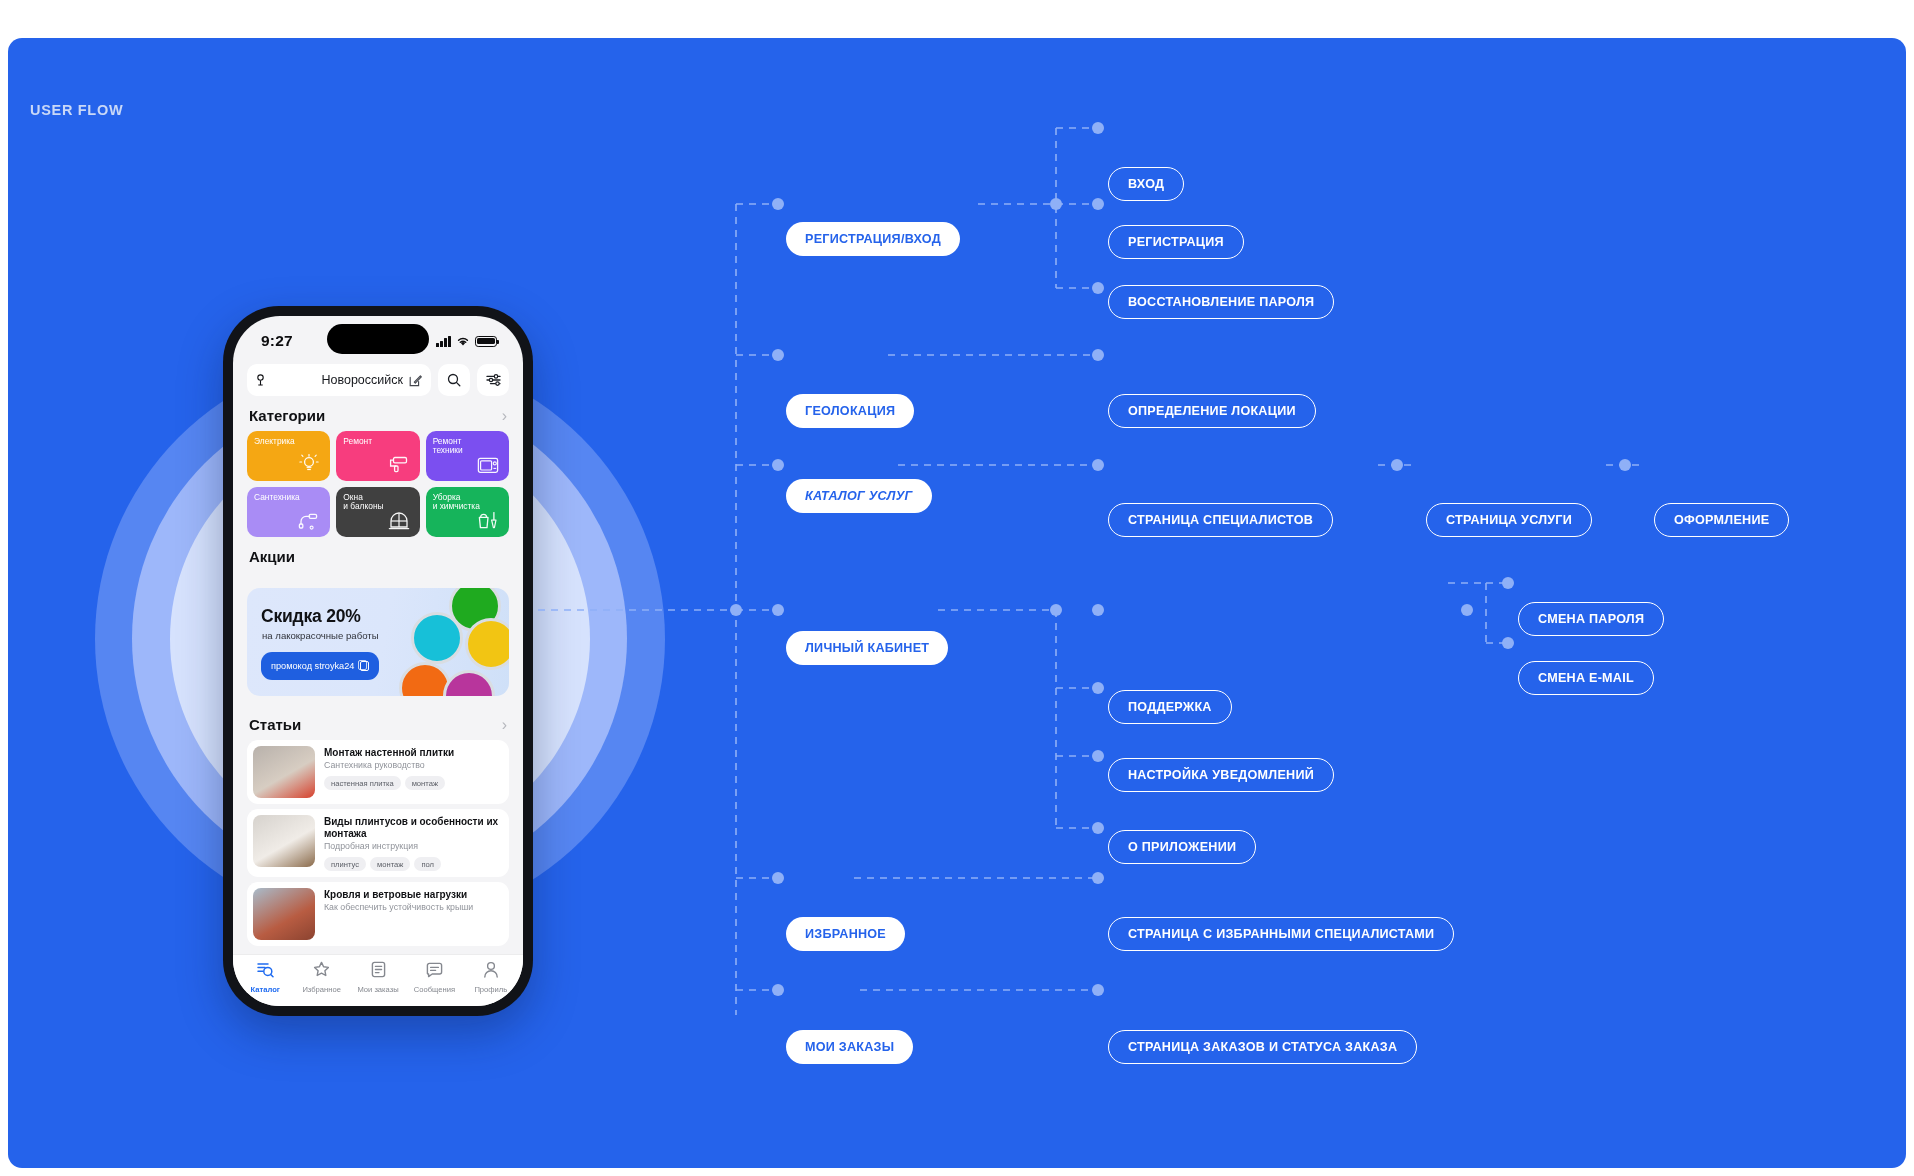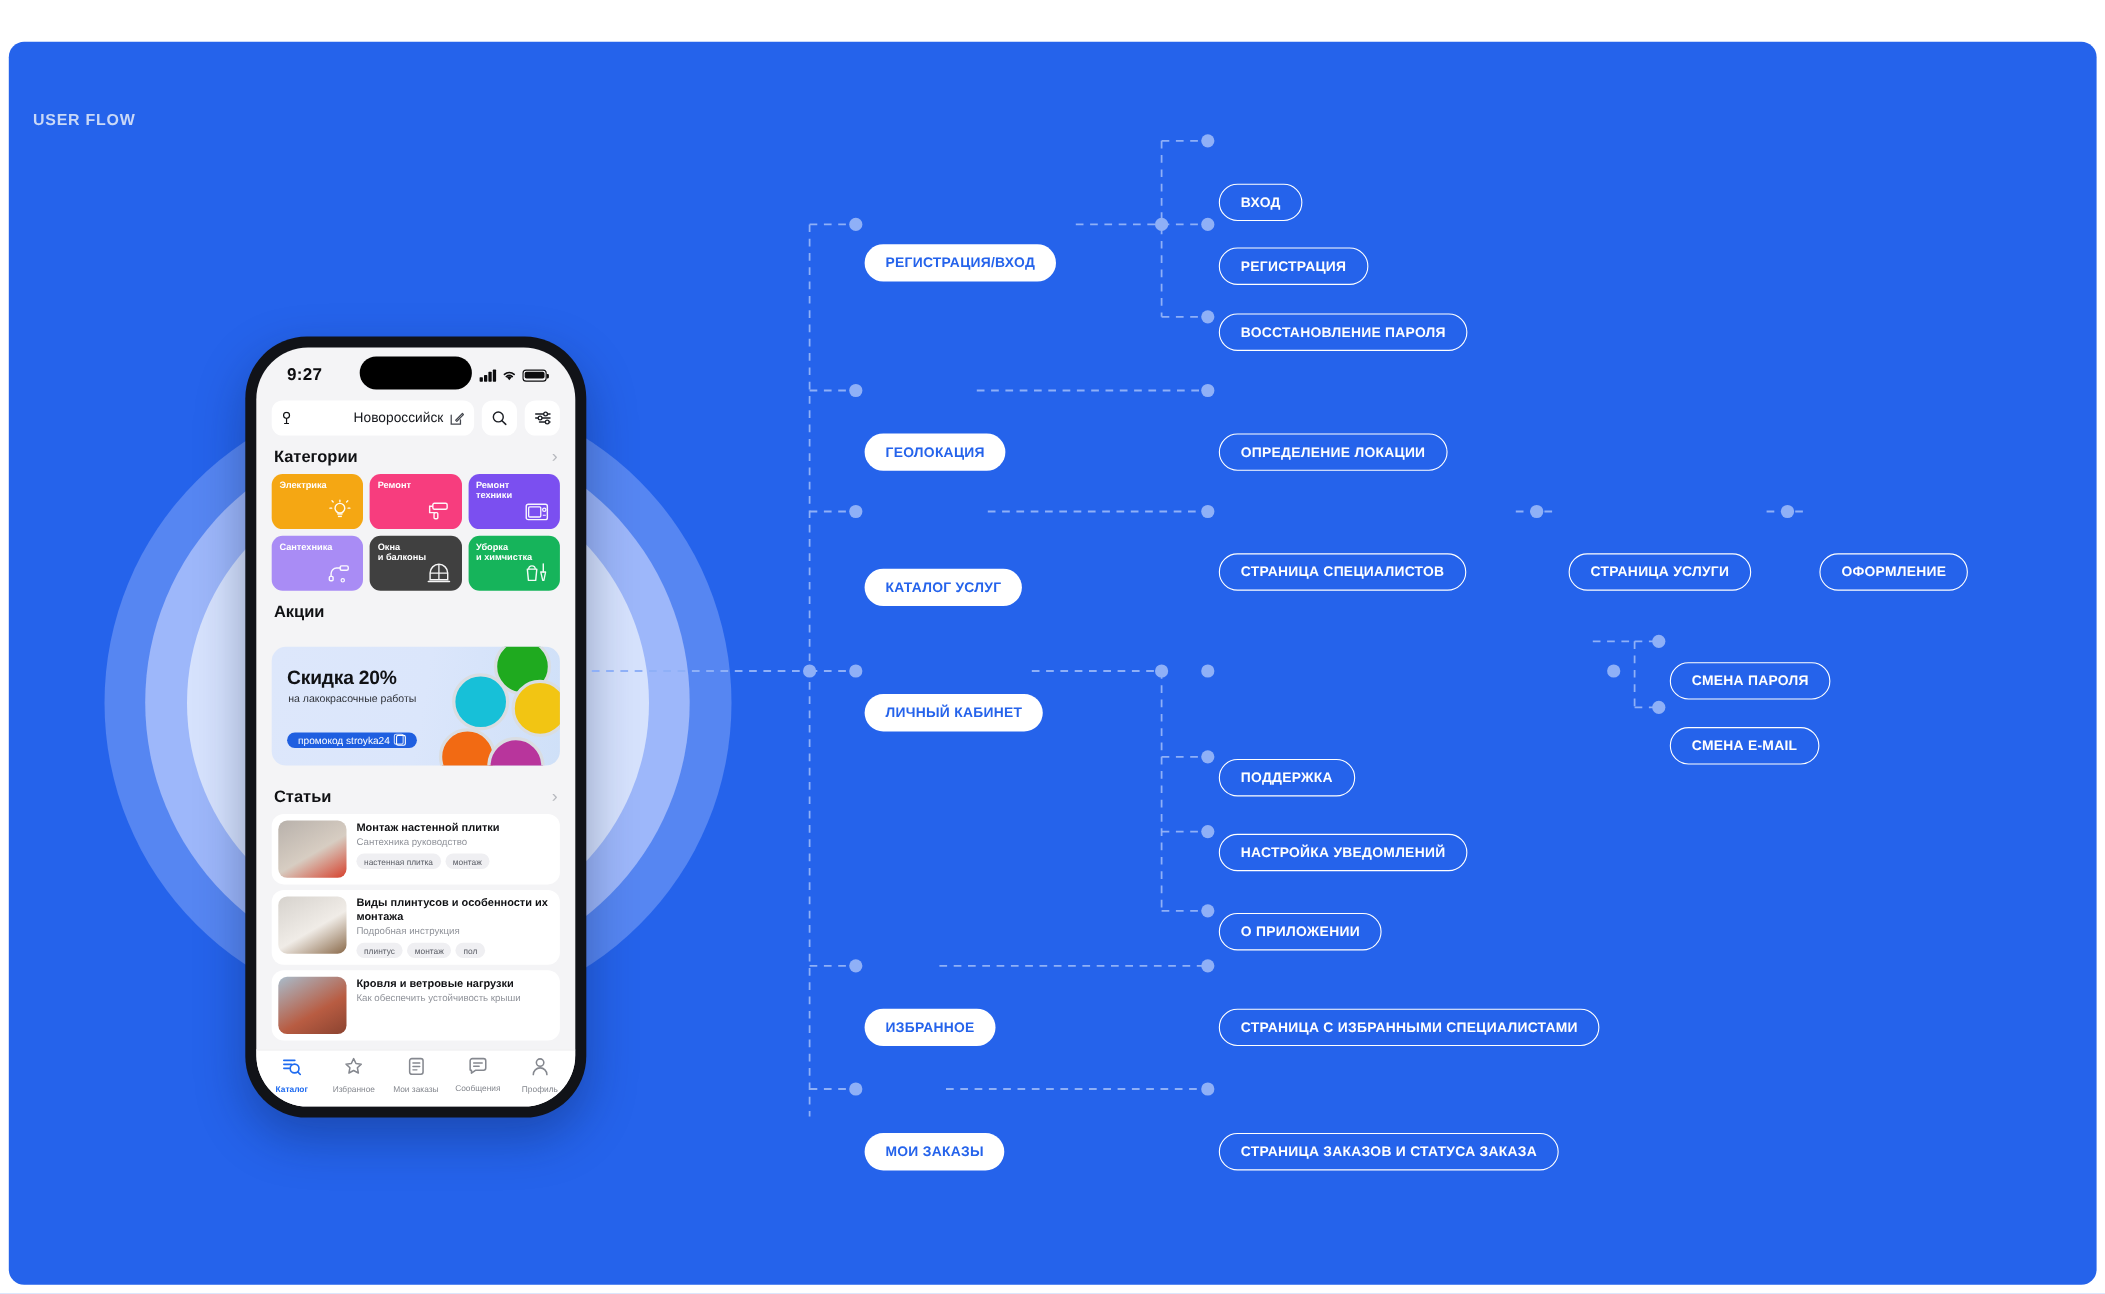--- a/index.html
+++ b/index.html
@@ -61,32 +61,32 @@
   .sec-head {
     display:flex; align-items:center; justify-content:space-between;
     padding:11px 16px 7px 16px;
   }
   .sec-title { font-size:15px; font-weight:700; color:#101114; }
   .chev { color:#b6b8be; font-size:16px; line-height:1; }
 
   
   #cats { display:grid; grid-template-columns:repeat(3,1fr); gap:6px; padding:0 14px; }
   .cat { height:50px; border-radius:10px; position:relative; padding:6px 7px; overflow:hidden; }
-  .cat span { font-size:8.4px; font-weight:700; color:#fff; line-height:1.12; display:block; position:relative; z-index:2; }
+  .cat span { font-size:8.4px; font-weight:400; color:#fff; line-height:1.12; display:block; position:relative; z-index:2; }
   .cat svg { position:absolute; right:5px; bottom:3px; opacity:.95; }
 
   
   #promo {
     margin:16px 14px; height:108px; border-radius:13px; position:relative; overflow:hidden;
     background:linear-gradient(100deg,#dde7fb 0%,#dbe6fb 52%,#cfe0f8 100%);
   }
   #promo-title { position:absolute; left:14px; top:18px; font-size:17.5px; font-weight:700; color:#101114; letter-spacing:-.2px; }
   #promo-sub { position:absolute; left:15px; top:42px; font-size:9.6px; color:#30333a; }
   #promo-code {
-    position:absolute; left:14px; bottom:16px; height:14px; background:#1f5fe0;
+    position:absolute; left:14px; bottom:16px; height:28px; background:#1f5fe0;
     border-radius:11px; display:flex; align-items:center; gap:6px; padding:0 10px;
   }
   #promo-code span { font-size:9.2px; color:#fff; }
   .copy-ic { width:9px; height:10px; border:1.2px solid #fff; border-radius:2px; position:relative; }
   .copy-ic::after{content:"";position:absolute;left:-3px;top:-2px;width:7px;height:8px;border:1.2px solid rgba(255,255,255,.75);border-radius:2px;}
   .paint { position:absolute; border-radius:50%; border:3px solid #d9dde2; }
 
   
   .art { background:#fff; border-radius:11px; margin:0 14px 5px 14px; display:flex; gap:9px; padding:6px; overflow:hidden; }
   .art-img { width:62px; height:52px; border-radius:8px; flex:none; position:relative; overflow:hidden; }
@@ -419,21 +419,21 @@
         <circle cx="1459" cy="572" r="6"></circle>
         <circle cx="1500" cy="545" r="6"></circle>
           <circle cx="1500" cy="605" r="6"></circle>
         <circle cx="1090" cy="840" r="6"></circle>
           <circle cx="1090" cy="952" r="6"></circle>
       </g>
     </svg>
 
     <div class="node primary" style="left:778px;top:201px;">РЕГИСТРАЦИЯ/ВХОД</div>
     <div class="node primary" style="left:778px;top:373px;">ГЕОЛОКАЦИЯ</div>
-    <div class="node primary" style="left:778px;top:496px;">КАТАЛОГ УСЛУГ</div>
+    <div class="node primary" style="left:778px;top:458px;font-style:italic;">КАТАЛОГ УСЛУГ</div>
     <div class="node primary" style="left:778px;top:610px;">ЛИЧНЫЙ КАБИНЕТ</div>
     <div class="node primary" style="left:778px;top:896px;">ИЗБРАННОЕ</div>
     <div class="node primary" style="left:778px;top:1009px;">МОИ ЗАКАЗЫ</div>
 
     <div class="node child" style="left:1100px;top:146px;">ВХОД</div>
     <div class="node child" style="left:1100px;top:204px;">РЕГИСТРАЦИЯ</div>
     <div class="node child" style="left:1100px;top:264px;">ВОССТАНОВЛЕНИЕ ПАРОЛЯ</div>
     <div class="node child" style="left:1100px;top:373px;">ОПРЕДЕЛЕНИЕ ЛОКАЦИИ</div>
 
     <div class="node child" style="left:1100px;top:482px;">СТРАНИЦА СПЕЦИАЛИСТОВ</div>

